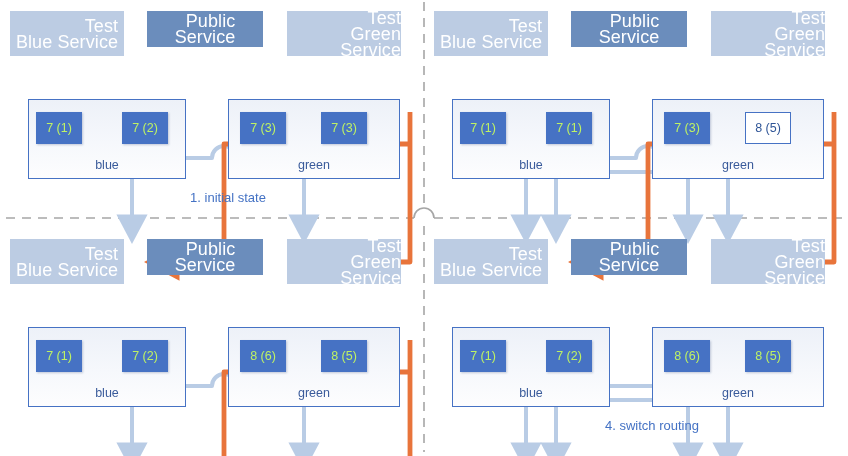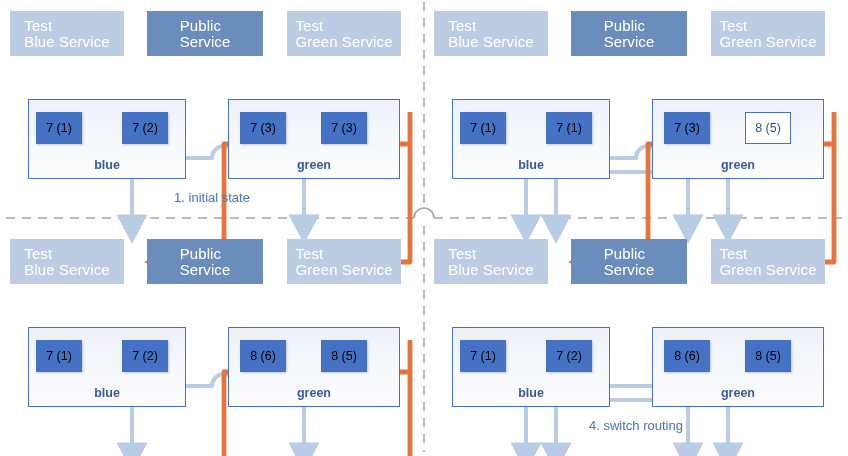--- a/index.html
+++ b/index.html
@@ -28,77 +28,76 @@
   .p3{left:0;top:228px}
   .p4{left:424px;top:228px}
 
   
   .svc{
     position:absolute;
     box-sizing:border-box;
     display:flex;
     align-items:center;
     justify-content:center;
-    text-align:left;
+    text-align:right;
     color:#ffffff;
-    font-size:15px;
+    font-size:18px;
     line-height:16px;
     letter-spacing:.1px;
   }
   .svc.light{background:#BCCCE3;}
   .svc.dark{background:#6B8DBC;}
   .svc .txt{white-space:pre-line;display:block;}
 
   .svc-blue {left:10px;  top:11px; width:114px;height:45px;}
-  .svc-pub  {left:147px; top:11px; width:116px;height:45px;}
+  .svc-pub  {left:147px; top:11px; width:116px;height:36px;}
   .svc-green{left:287px; top:11px; width:114px;height:45px;}
 
   
   .env{
     position:absolute;
     box-sizing:border-box;
     border:1px solid #4672C4;
     background:linear-gradient(to bottom,#EDF1F8 0%,#F6F8FC 55%,#FDFDFE 100%);
-    font-weight:bold;
   }
   .env-blue {left:28px;  top:99px; width:158px;height:80px;}
   .env-green{left:228px; top:99px; width:172px;height:80px;}
   .env-label{
     position:absolute;
     left:0; right:0;
     bottom:6px;
     text-align:center;
     font-size:12.5px;
     color:#3A5B9B;
   }
 
   
   .inst{
     position:absolute;
     box-sizing:border-box;
     width:46px;height:32px;
     display:flex;align-items:center;justify-content:center;
     font-size:12.5px;
     background:#4672C4;
-    color:#000000;
+    color:#bef264;
     border:1px solid #4672C4;
     box-shadow:1px 1px 2px rgba(90,110,150,.35);
   }
   .inst.hollow{
     background:#ffffff;
     color:#2F5597;
     border:1px solid #4672C4;
     box-shadow:none;
   }
 
   
   .caption{
     position:absolute;
     top:190px;
-    left:0;width:424px;
+    left:16px;width:424px;
     text-align:center;
     font-size:13px;
     color:#4472C4;
   }
 
   
   .divider{stroke:#A6A6A6;stroke-width:1.6;stroke-dasharray:9 7;fill:none;}
   .divider-hop{stroke:#A6A6A6;stroke-width:1.6;fill:none;}
 
   

